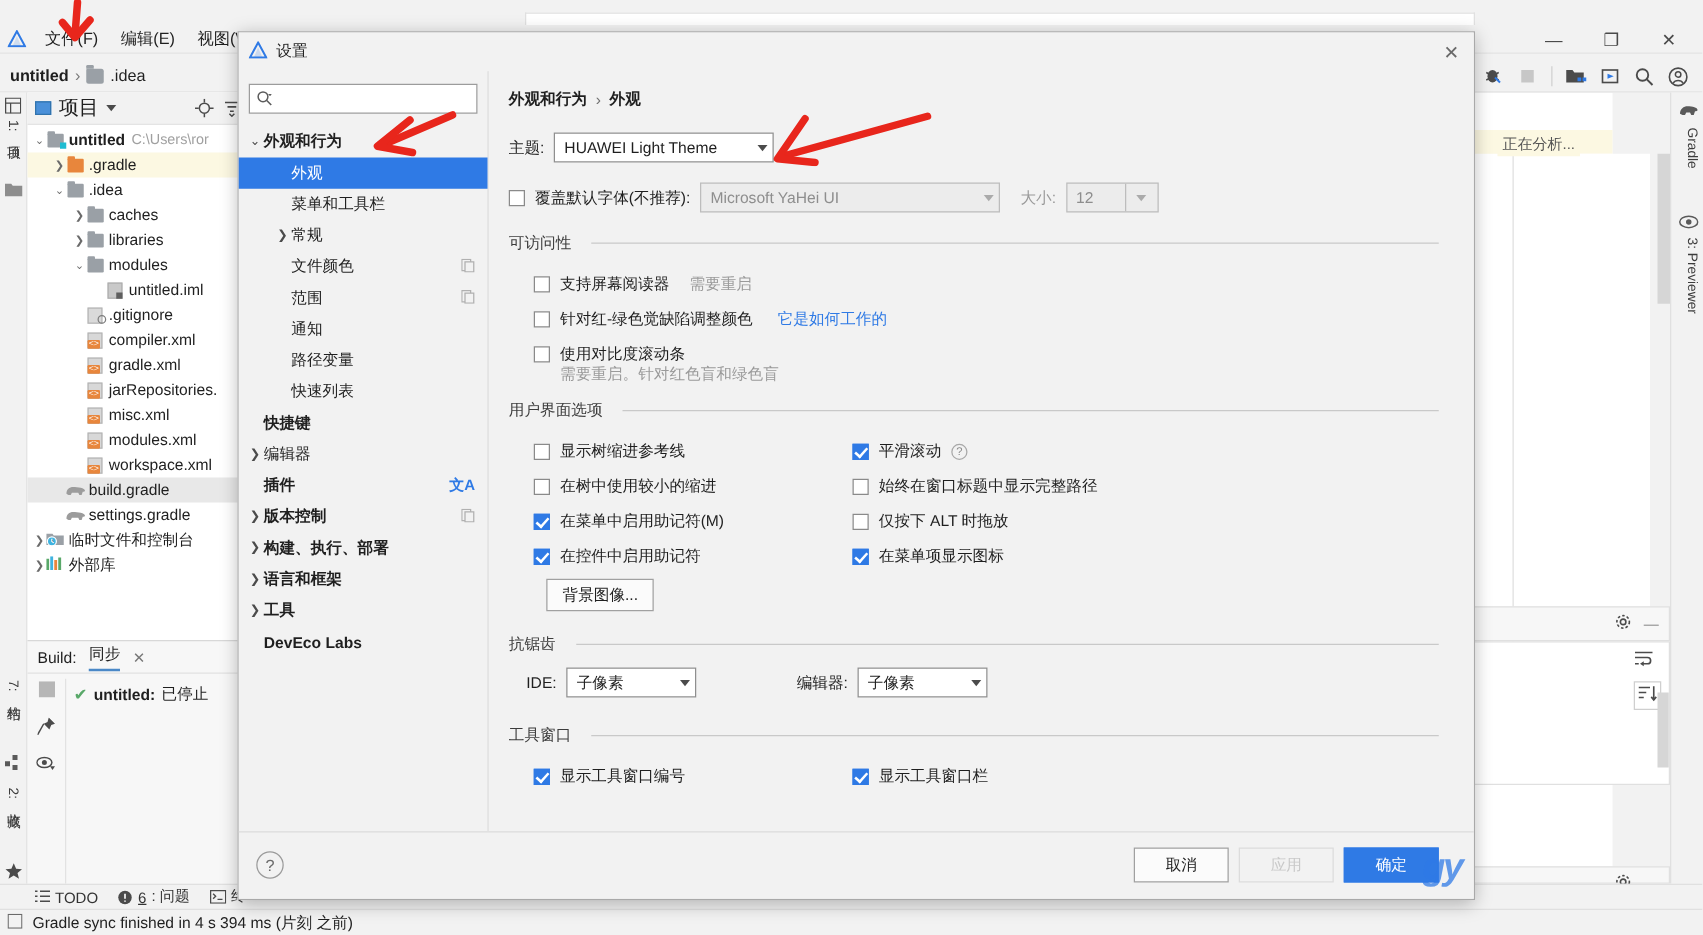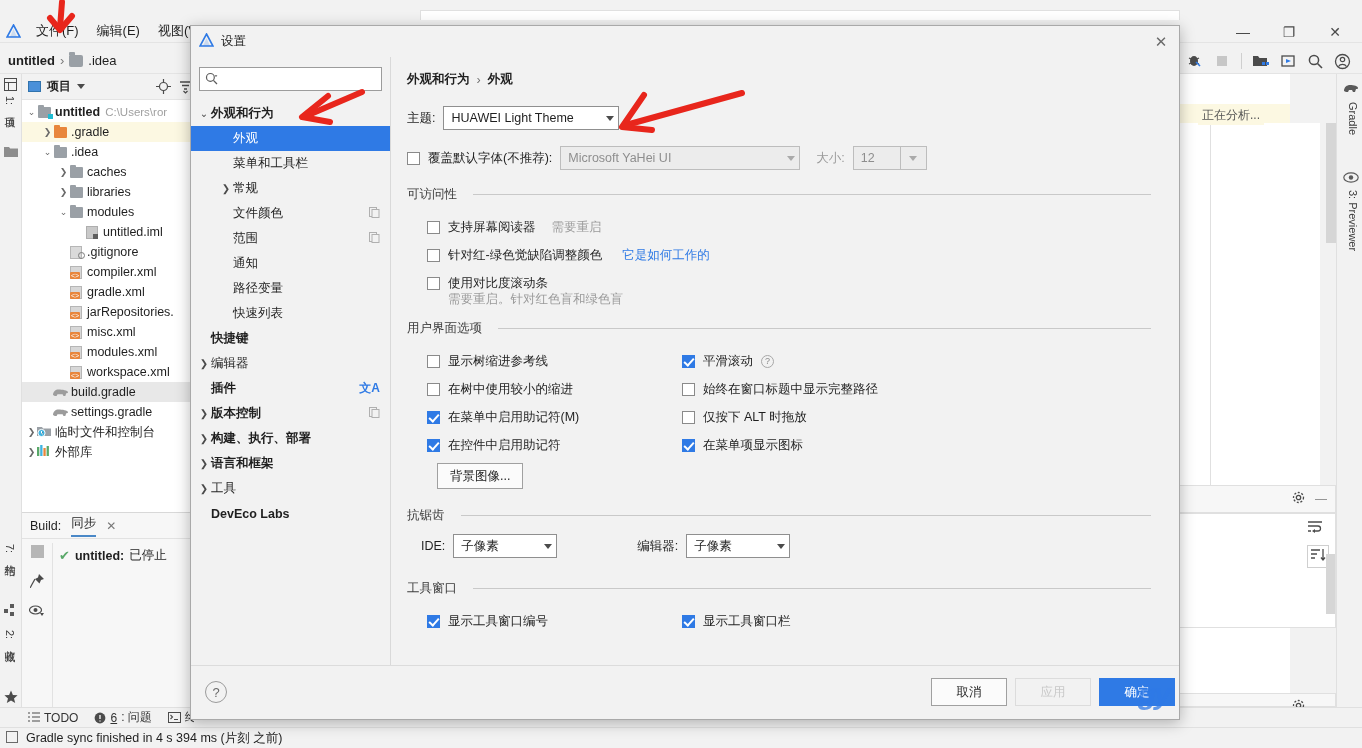--- a/index.html
+++ b/index.html
@@ -54,21 +54,21 @@
 
   
   .leftstrip { position: absolute; left: 0; top: 74px; width: 22px; height: 633px; background: #f2f2f2; border-right: 1px solid #e0e0e0; }
   .vtab { position: absolute; left: 2px; writing-mode: vertical-rl; font-size: 11px; color: #3c3c3c; white-space: nowrap; }
   .vicon { position: absolute; left: 4px; width: 14px; height: 14px; }
 
   
   .projpanel { position: absolute; left: 22px; top: 74px; width: 178px; height: 438px; background: #ffffff; border-right: 1px solid #d8d8d8; }
   .projhdr { height: 26px; display: flex; align-items: center; gap: 6px; padding: 0 6px; background: #f2f2f2; border-bottom: 1px solid #e4e4e4; }
   .projhdr .blue-sq { width: 13px; height: 11px; background: #4a90d9; border: 1px solid #3173ad; }
-  .projhdr-title { font-size: 12px; font-weight: bold; }
+  .projhdr-title { font-size: 16px; }
   .caret-dn { width:0;height:0;border-left:4px solid transparent;border-right:4px solid transparent;border-top:5px solid #4b4b4b; }
   .hdr-ico { width: 16px; height: 16px; color: #4b4b4b; display:flex;align-items:center;justify-content:center; }
 
   .tree { padding-top: 2px; font-size: 12.5px; }
   .trow { height: 20px; display: flex; align-items: center; white-space: nowrap; position: relative; }
   .trow.sel { background: #e8e8e8; }
   .trow.hl { background: #fcf8e2; }
   .arrow { width: 11px; display:flex; align-items:center; justify-content:center; color:#6a6a6a; font-size: 9px; }
   .tlbl { margin-left: 3px; }
   .tdim { color: #a0a0a0; font-size: 11.5px; margin-left: 5px; }
@@ -167,21 +167,21 @@
   .link { color:#2f7ae5; }
   .hint { padding-left: 41px; color:#9a9a9a; font-size:12.5px; margin-top:-6px; margin-bottom: 8px; }
   .helpcirc { width:13px;height:13px;border:1px solid #a8a8a8;border-radius:50%;display:inline-flex;align-items:center;justify-content:center;font-size:9px;color:#8a8a8a; }
 
   .twocol { display:flex; }
   .col { width: 255px; }
   .btn-plain { height: 26px; min-width: 86px; border:1px solid #a0a0a0; background:#fbfbfb; font-size:12.5px; display:inline-flex; align-items:center; justify-content:center; padding: 0 12px; }
 
   .dlg-foot { position:absolute; left:0; right:0; bottom:0; height: 54px; border-top:1px solid #dcdcdc; background:#f2f2f2; }
   .q-help { position:absolute; left: 14px; top: 15px; width: 22px; height: 22px; border:1px solid #9b9b9b; border-radius:50%; display:flex;align-items:center;justify-content:center; color:#6a6a6a; font-size: 13px; }
-  .foot-btns { position:absolute; right: 4px; top: 12px; display:flex; gap: 8px; }
+  .foot-btns { position:absolute; right: 28px; top: 12px; display:flex; gap: 8px; }
   .btn-dlg { height: 28px; min-width: 76px; border:1px solid #a0a0a0; background:#fbfbfb; font-size:12.5px; display:flex; align-items:center; justify-content:center; padding:0 14px; }
   .btn-dlg.primary { background:#2f7ae5; border-color:#2f7ae5; color:#fff; }
   .btn-dlg.ghost { color:#c9c9c9; border-color:#dcdcdc; background:#f2f2f2; }
 
   .wm { position:absolute; right: 10px; bottom: 8px; font-weight: bold; font-style: italic; font-size: 30px; color: rgba(47,122,229,0.75); letter-spacing:-2px; pointer-events:none; }
 
   
   .ann { position:absolute; pointer-events:none; }
 </style>
 </head>
@@ -714,21 +714,21 @@
               <span class="nav-ind" style="font-weight:bold">构建、执行、部署</span>
             </div>
             <div class="navrow">
               <span style="width:0px;flex:0 0 auto"></span>
               <span class="nav-arrow">❯</span>
               <span class="nav-ind" style="font-weight:bold">语言和框架</span>
             </div>
             <div class="navrow">
               <span style="width:0px;flex:0 0 auto"></span>
               <span class="nav-arrow">❯</span>
-              <span class="nav-ind" style="font-weight:normal">工具</span>
+              <span class="nav-ind" style="font-weight:bold">工具</span>
             </div>
             <div class="navrow">
               <span style="width:0px;flex:0 0 auto"></span>
               <span class="nav-arrow"></span>
               <span class="nav-ind" style="font-weight:bold">DevEco Labs</span>
             </div>
           </div>
       </div>
 
       <div class="dlg-right">

